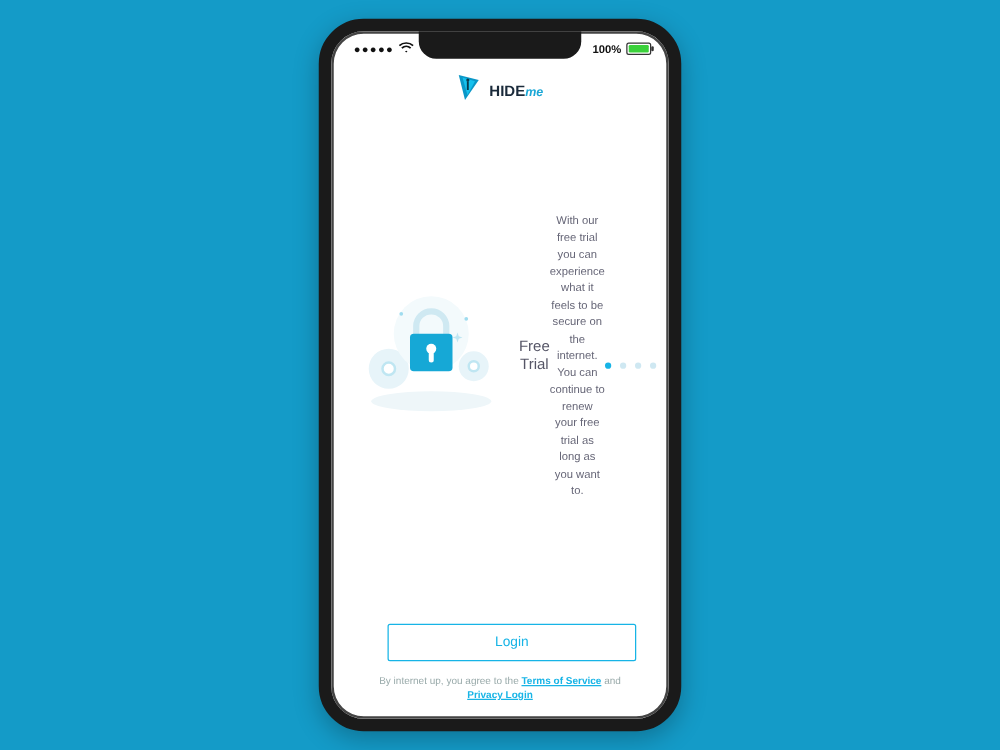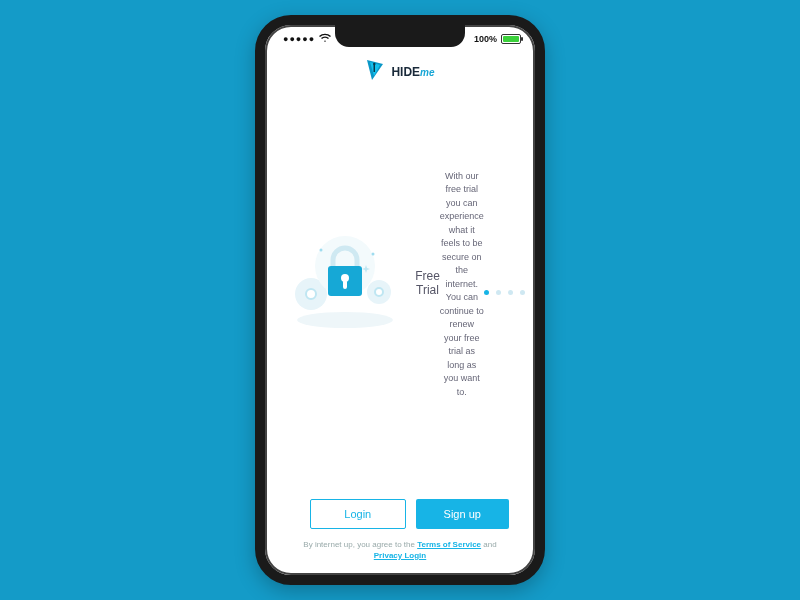--- a/index.html
+++ b/index.html
@@ -149,19 +149,18 @@
     <div class="dots">
       <span class="dot active"></span>
       <span class="dot"></span>
       <span class="dot"></span>
       <span class="dot"></span>
     </div>
   </div>
 
   <div class="cta">
     <div class="btn outline">Login</div>
-    <div class="btn solid">Sign up</div>
   </div>
 
   <div class="legal">
     <span>By internet up, you agree to the </span><a href="#">Terms of Service</a><span> and </span><a href="#">Privacy Login</a>
   </div>
 </div>
 
 </body></html>

